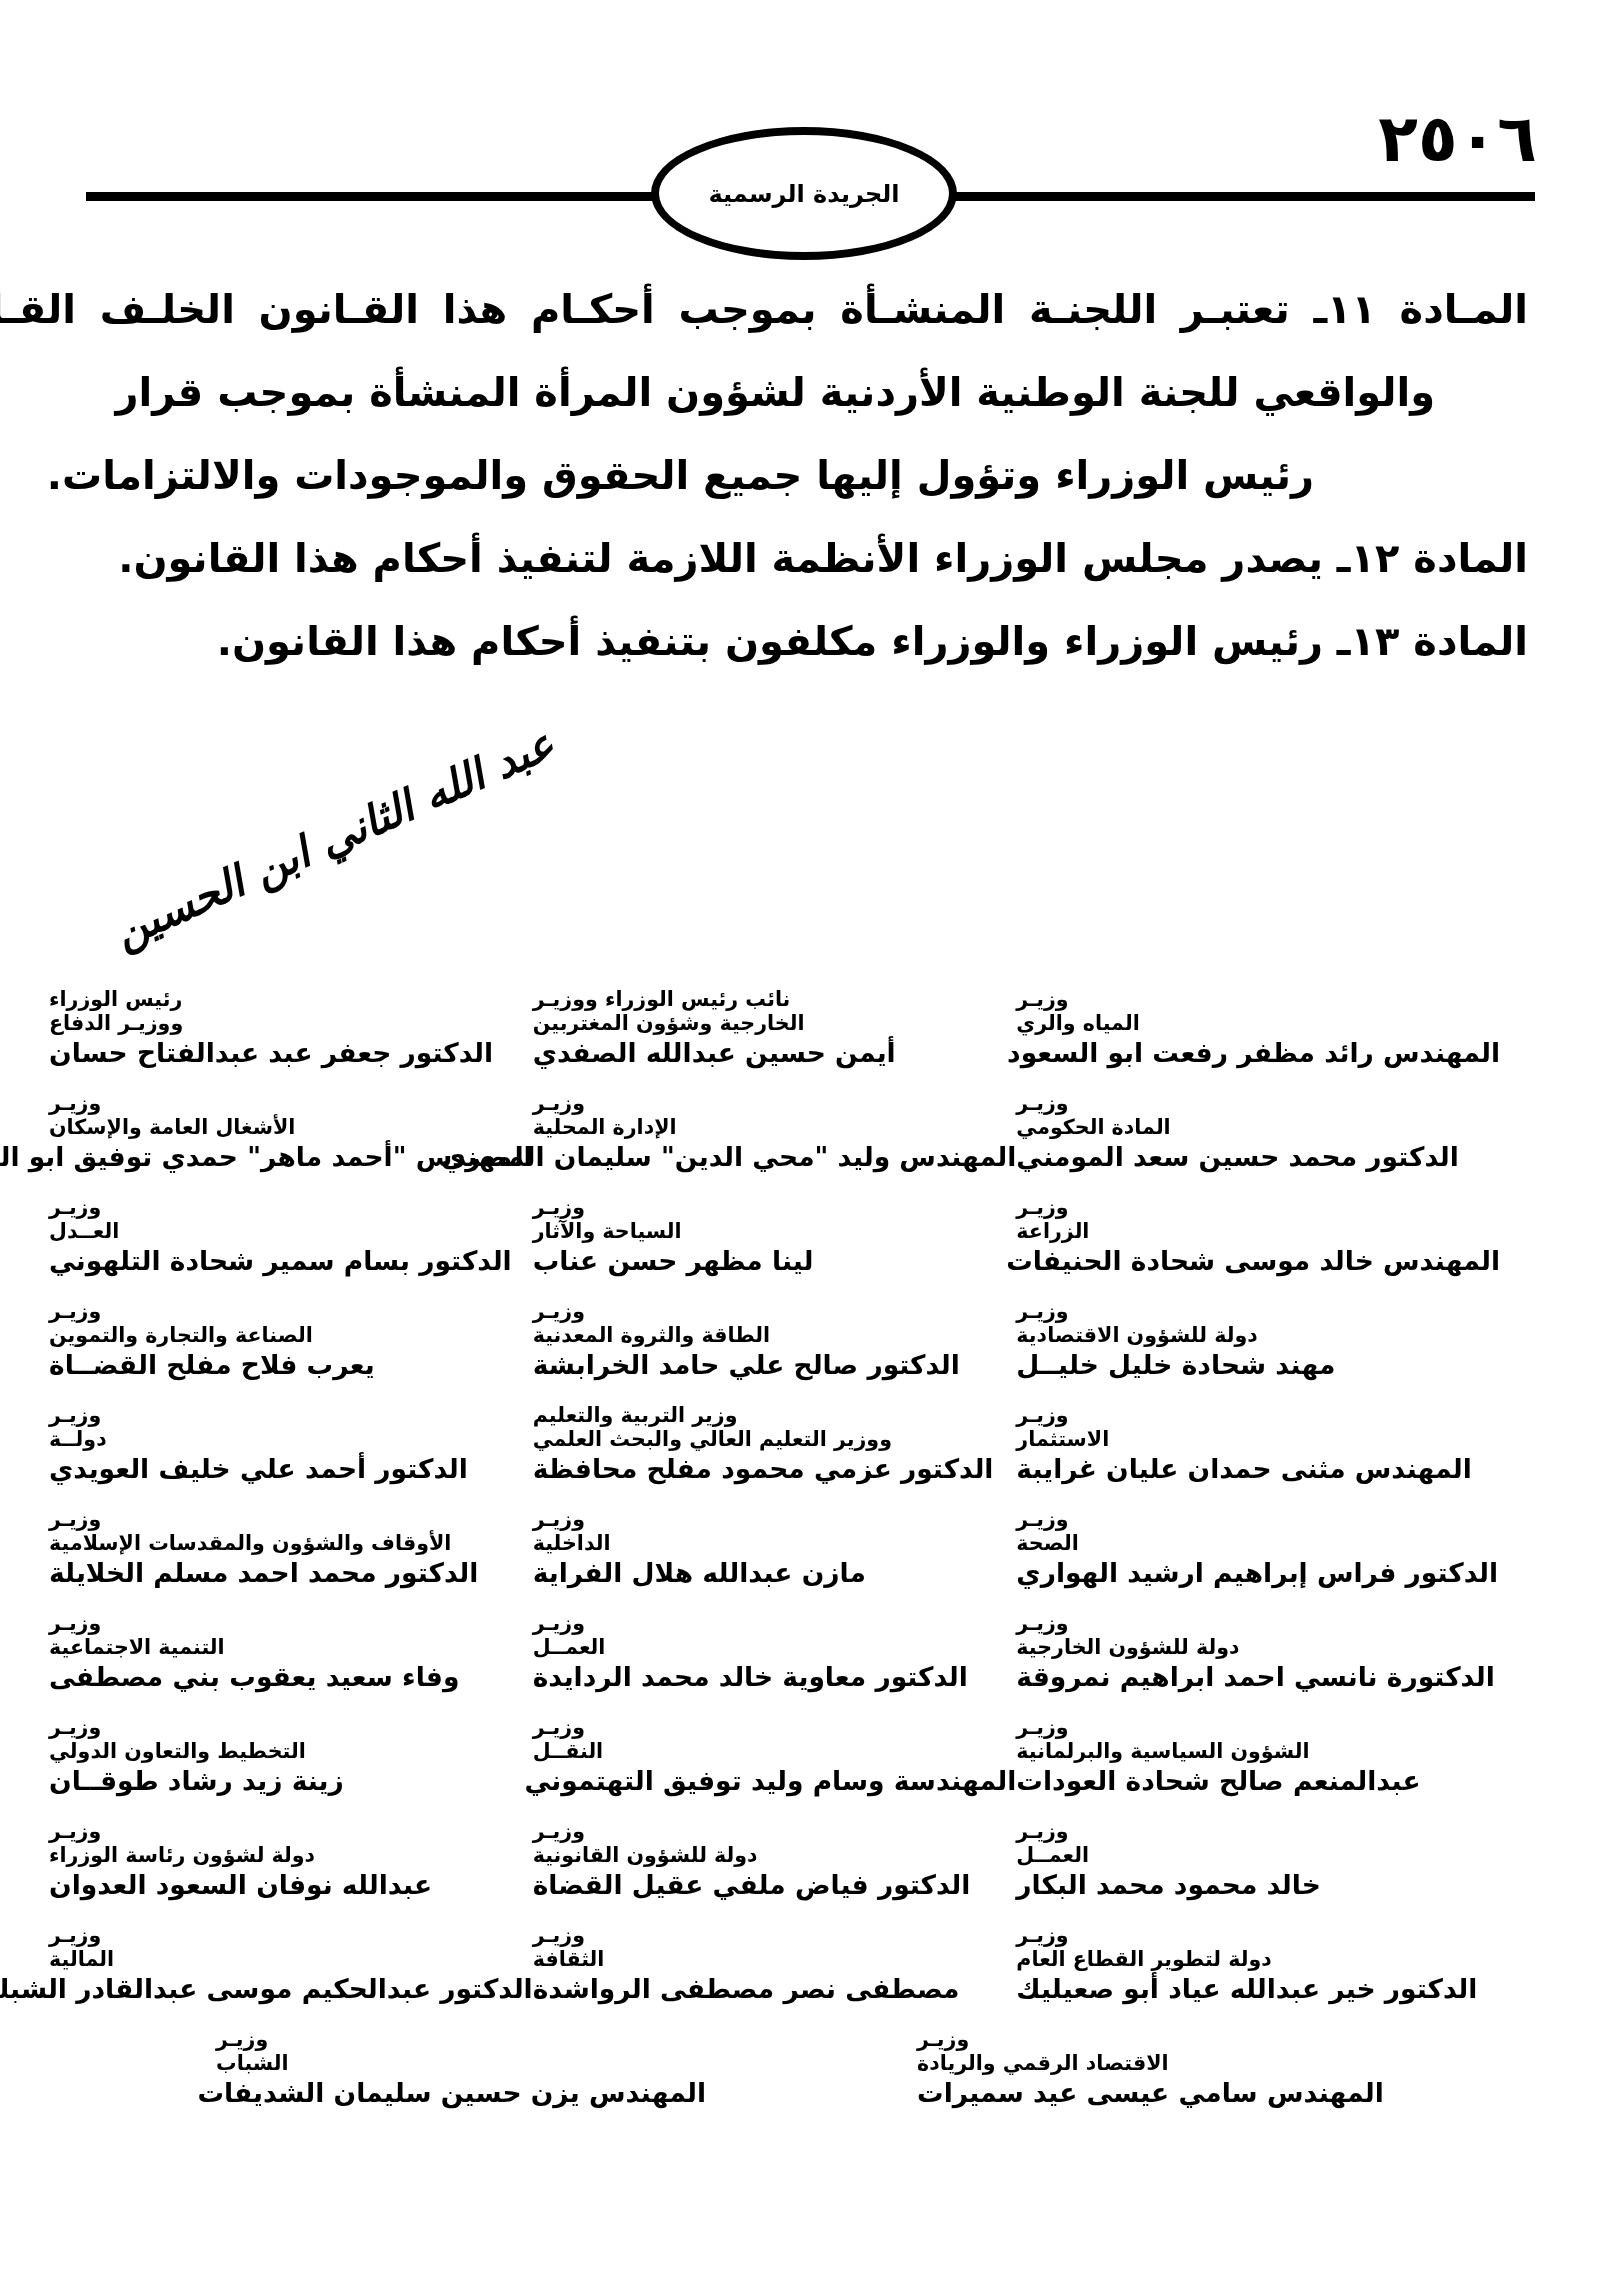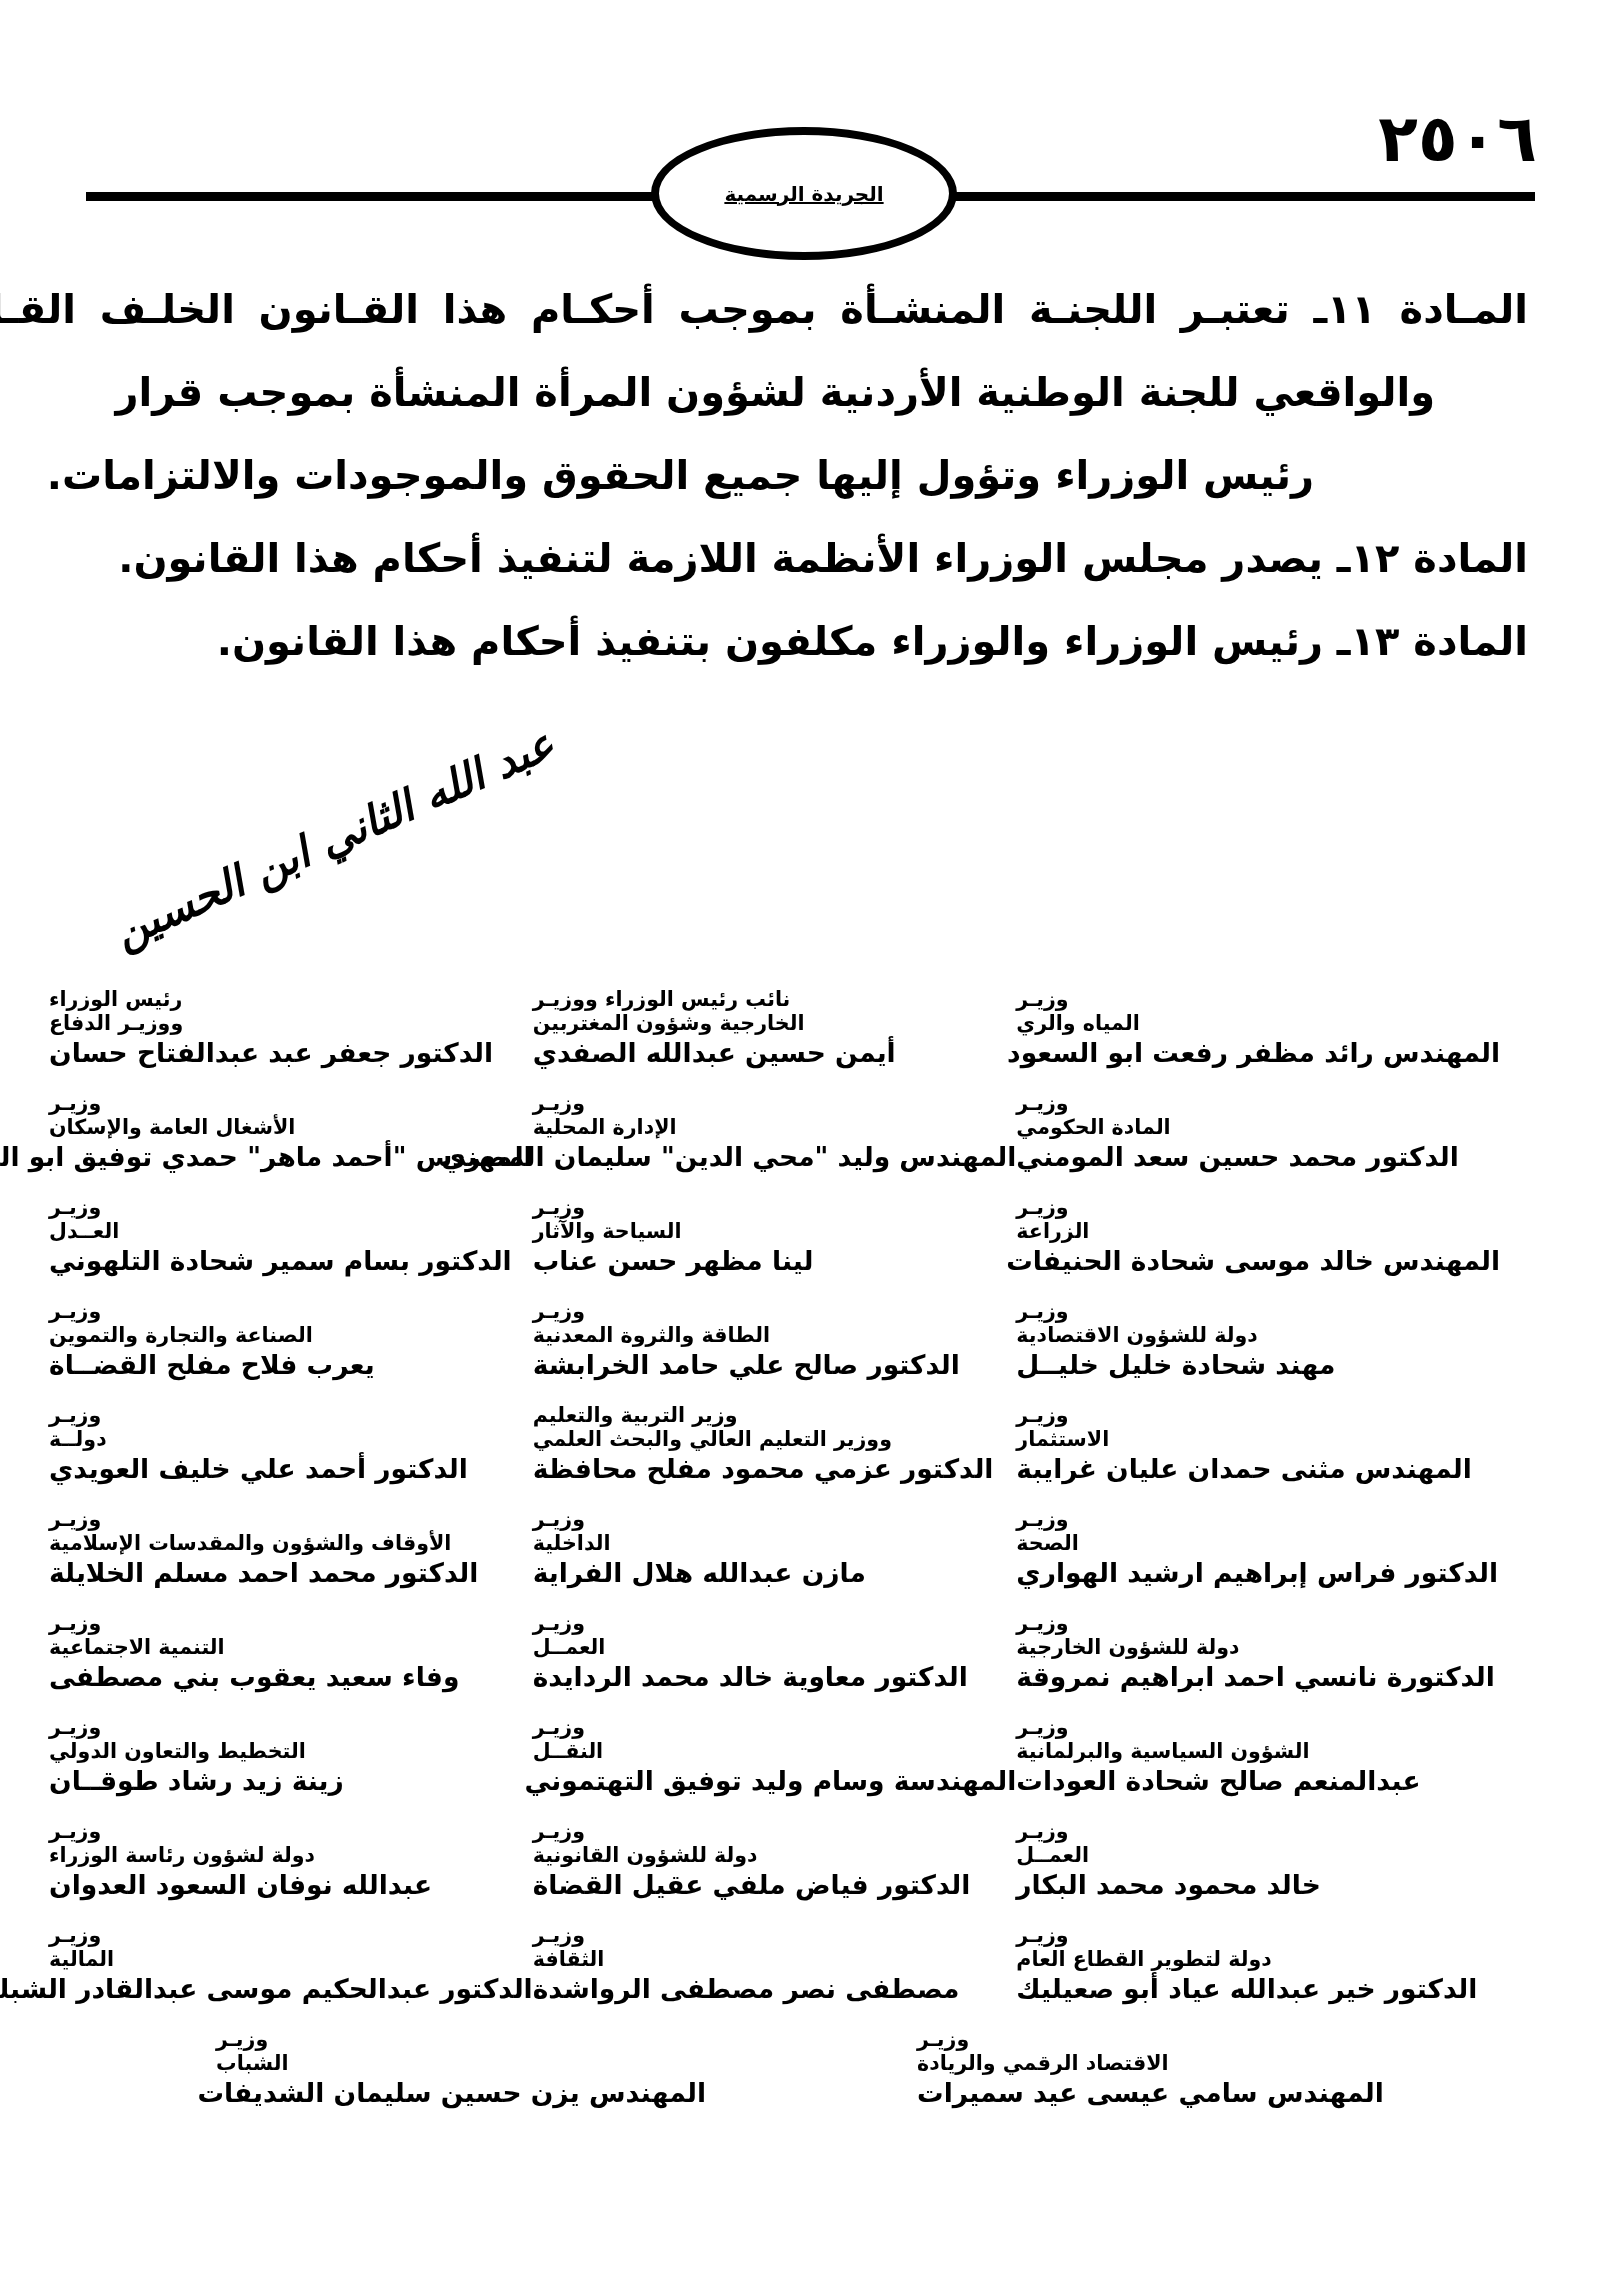--- a/index.html
+++ b/index.html
@@ -17,21 +17,21 @@
   .header-rule {
     position:absolute; top:192px; left:86px; width:1449px; height:8.8px;
     background:#000; z-index:1;
   }
   .gazette-ellipse {
     position:absolute; top:127px; left:651px; width:306px; height:133px;
     background:#fff; border:8.8px solid #000; border-radius:50%;
     display:flex; align-items:center; justify-content:center; z-index:2;
     box-sizing:border-box;
   }
-  .gazette-ellipse span { font-size:20px; font-weight:bold;text-decoration:underline; }
+  .gazette-ellipse span { font-size:24px; font-weight:bold; }
   
   .articles {
     position:absolute; top:286px; right:93px; left:93px;
     text-align:right; font-weight:bold; font-size:40px;
   }
   .article-line { line-height:47px; margin-bottom:36px; white-space:nowrap; }
   .art-0 .article-line:nth-child(1) { word-spacing:9.8px; }
   .art-0 .article-line:nth-child(2) { margin-left:0; margin-right:93px; }
   .art-0 .article-line:nth-child(3) { margin-right:214px; }
   .article + .article { margin-top:2px; }

